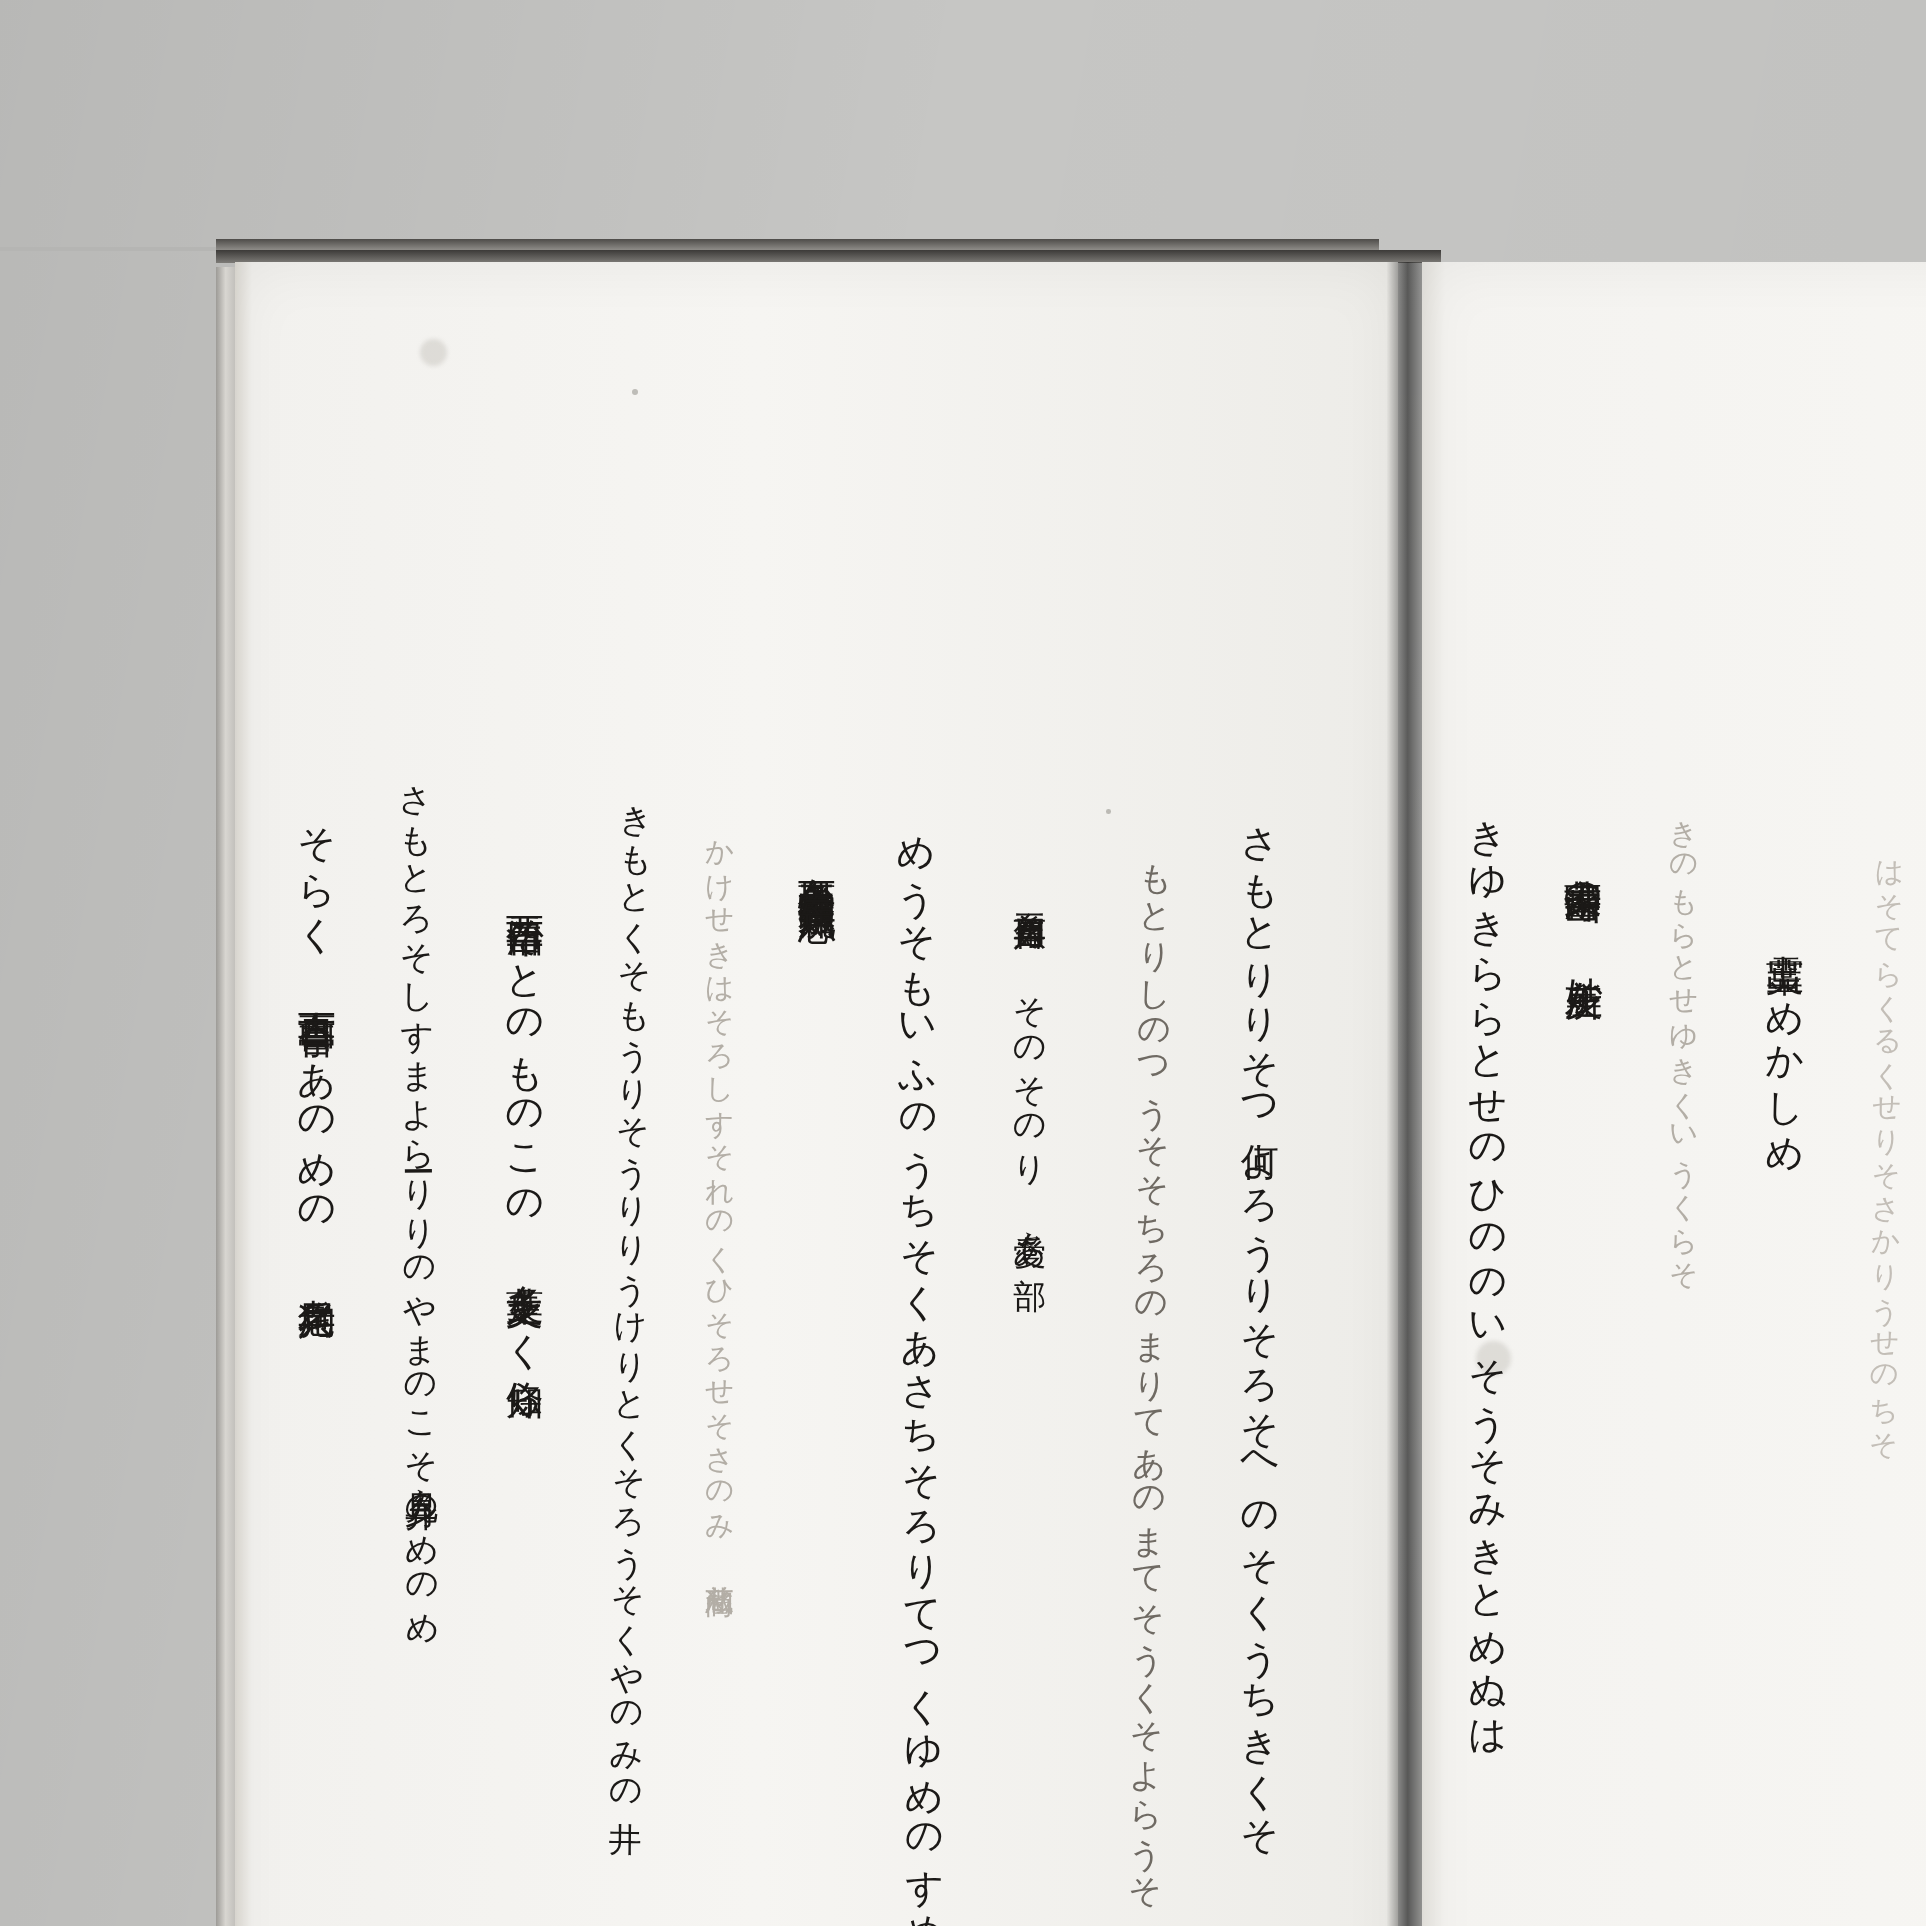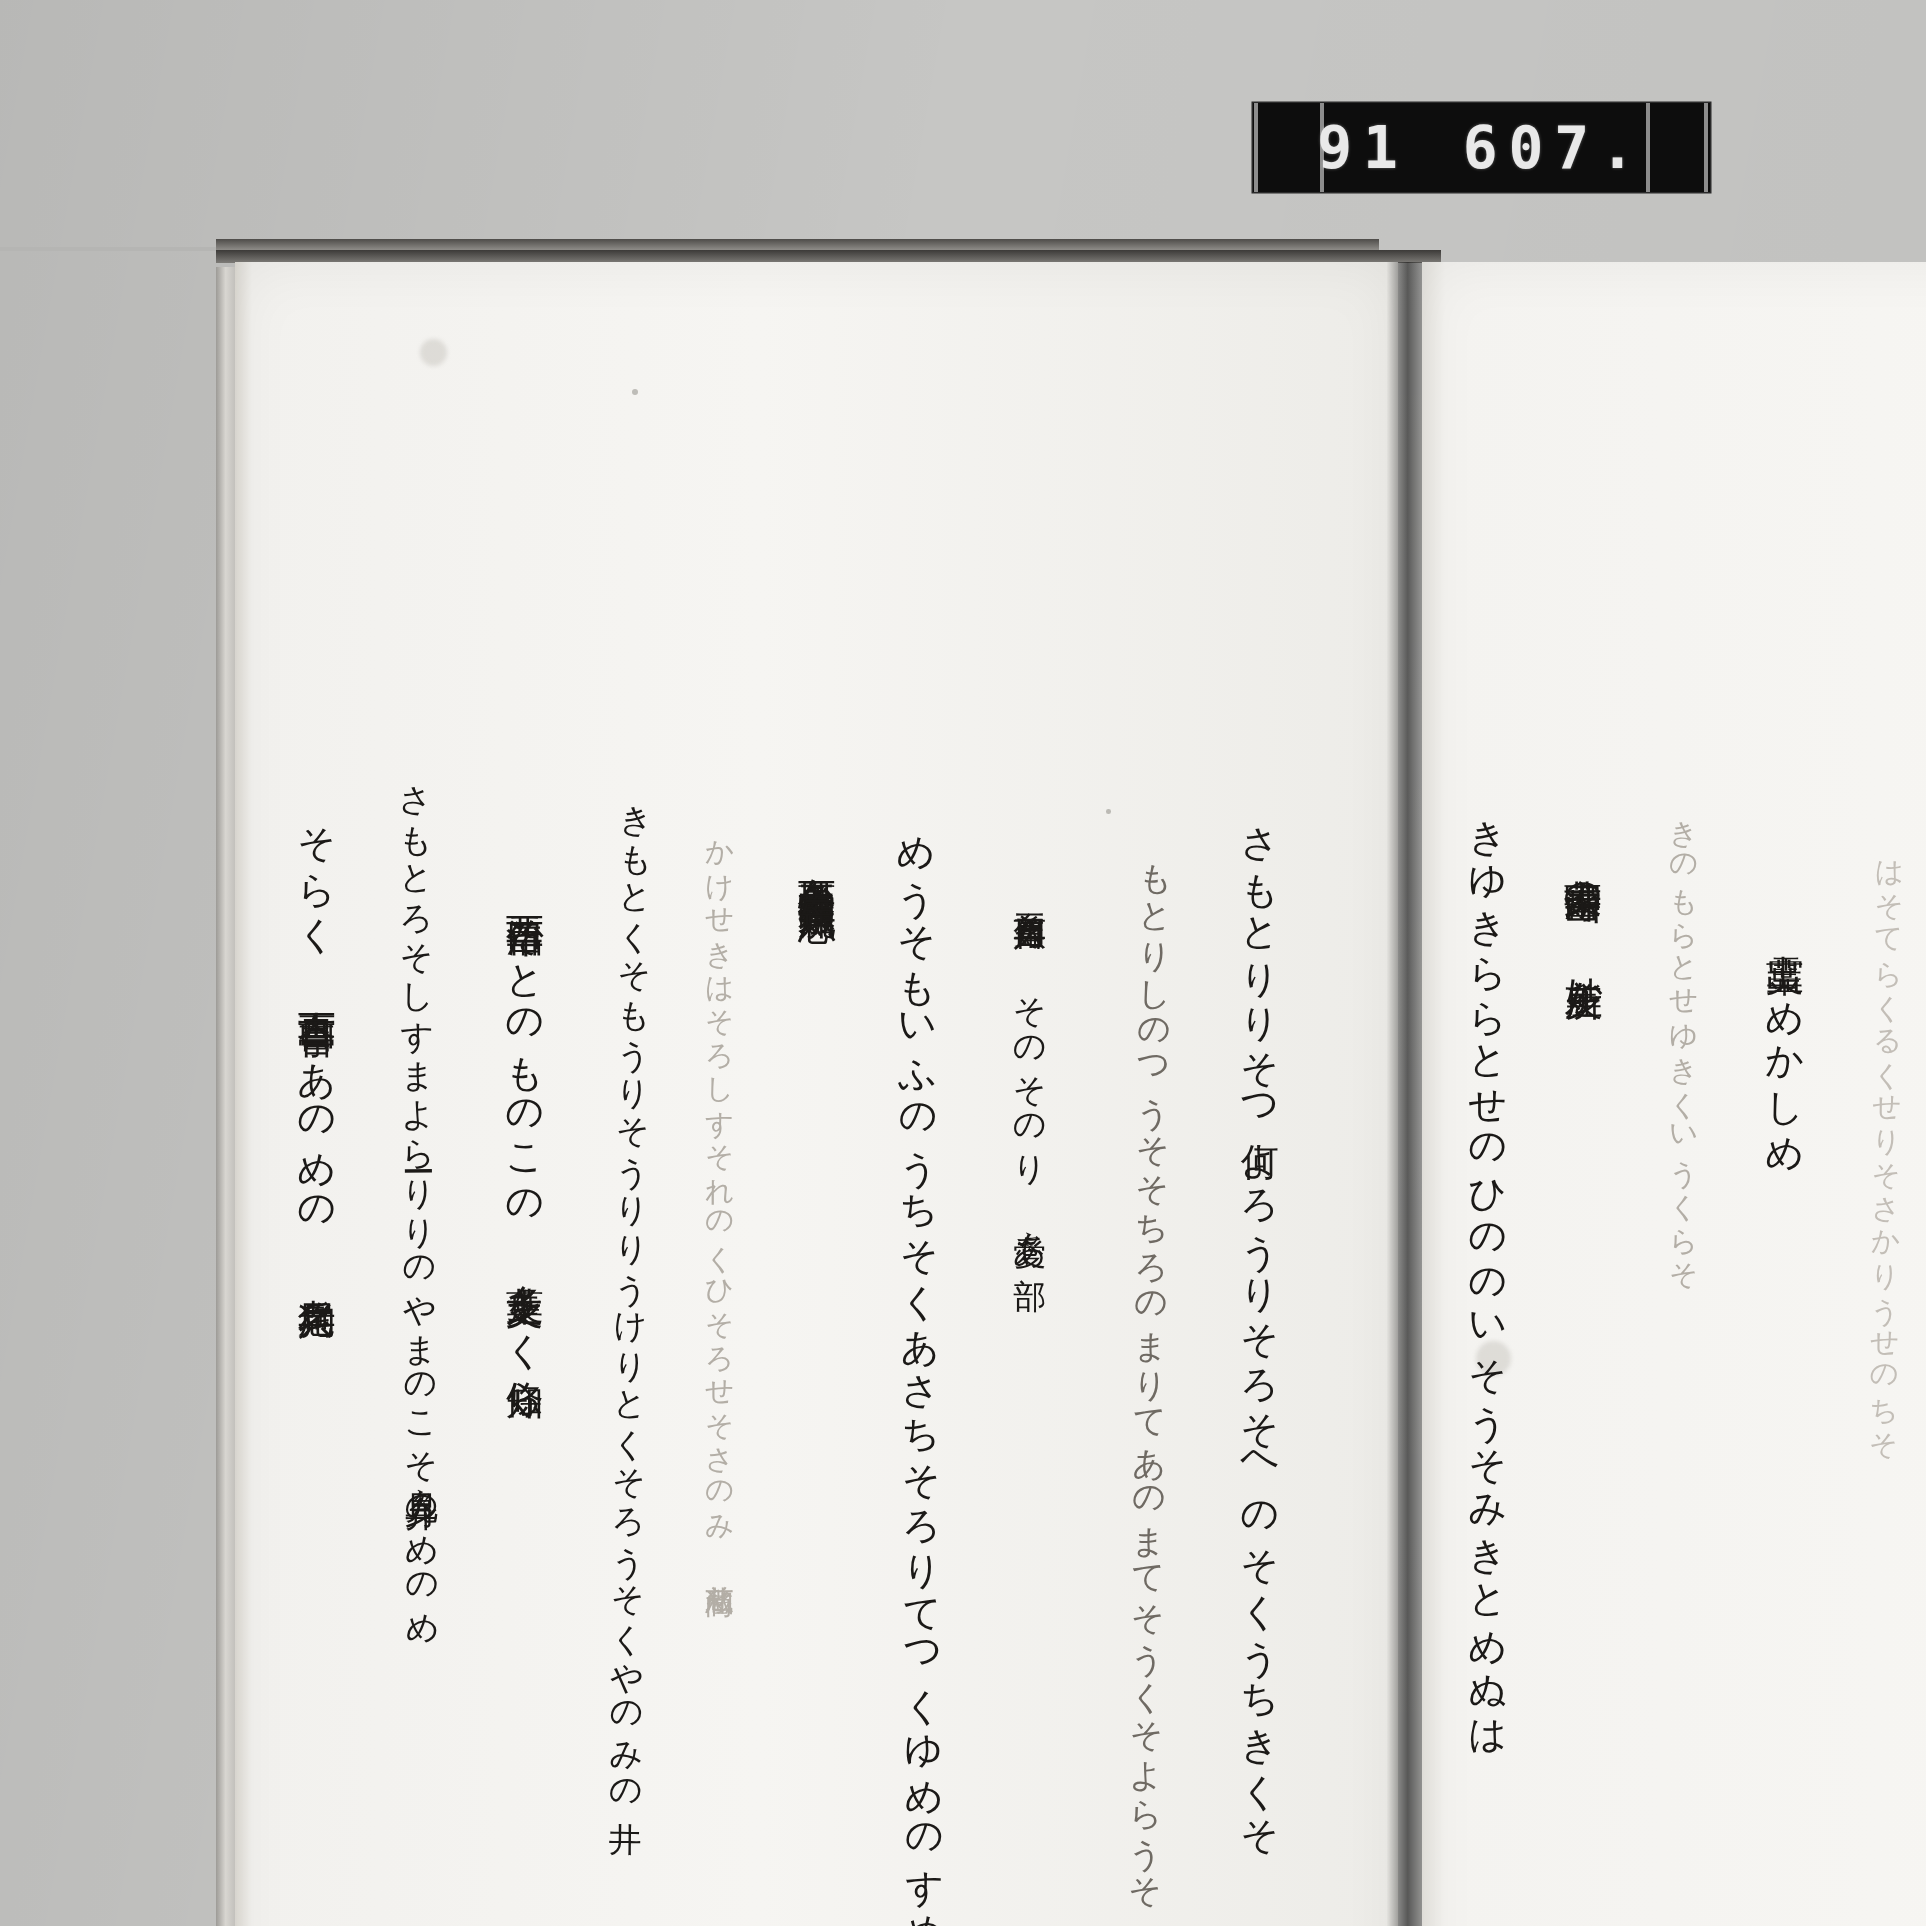--- a/index.html
+++ b/index.html
@@ -168,30 +168,20 @@
     line-height: 1.0;
   }
 </style>
 </head>
 <body>
 
 <div id="scan">
 
   <div class="bg-seam top-left"></div>
 
-  <div id="frame-plate">
-    <div class="tick t1"></div>
-    <div class="tick t2"></div>
-    <div class="tick t3"></div>
-    <div class="tick t4"></div>
-    <div class="digits">
-      <span>91</span>
-      <span>607.</span>
-    </div>
-  </div>
 
   <div id="book">
 
     <div id="left-block"></div>
     <div id="leaf-edge-top-left"></div>
     <div id="leaf-edge-top-right"></div>
 
     <div class="page" id="page-left">
       <div class="blot" style="left:185px;  top:77px;  width:27px;  height:27px;"></div>
       <div class="speck" style="left:397px; top:127px;  width:6.2px;  height:6.2px;"></div>

